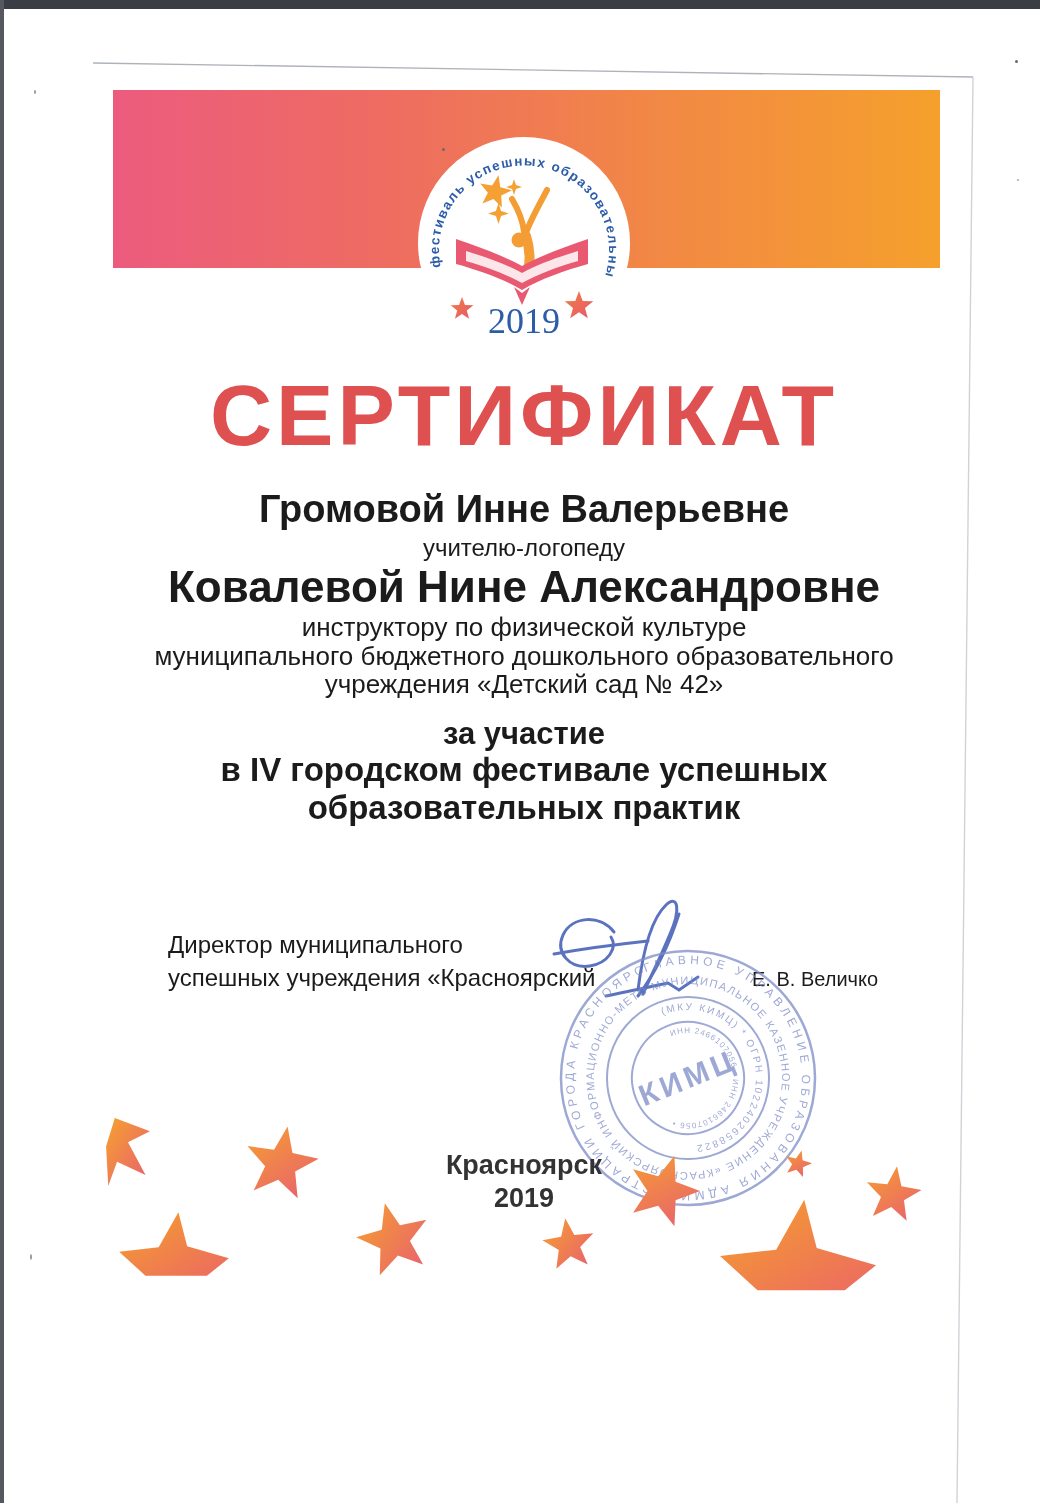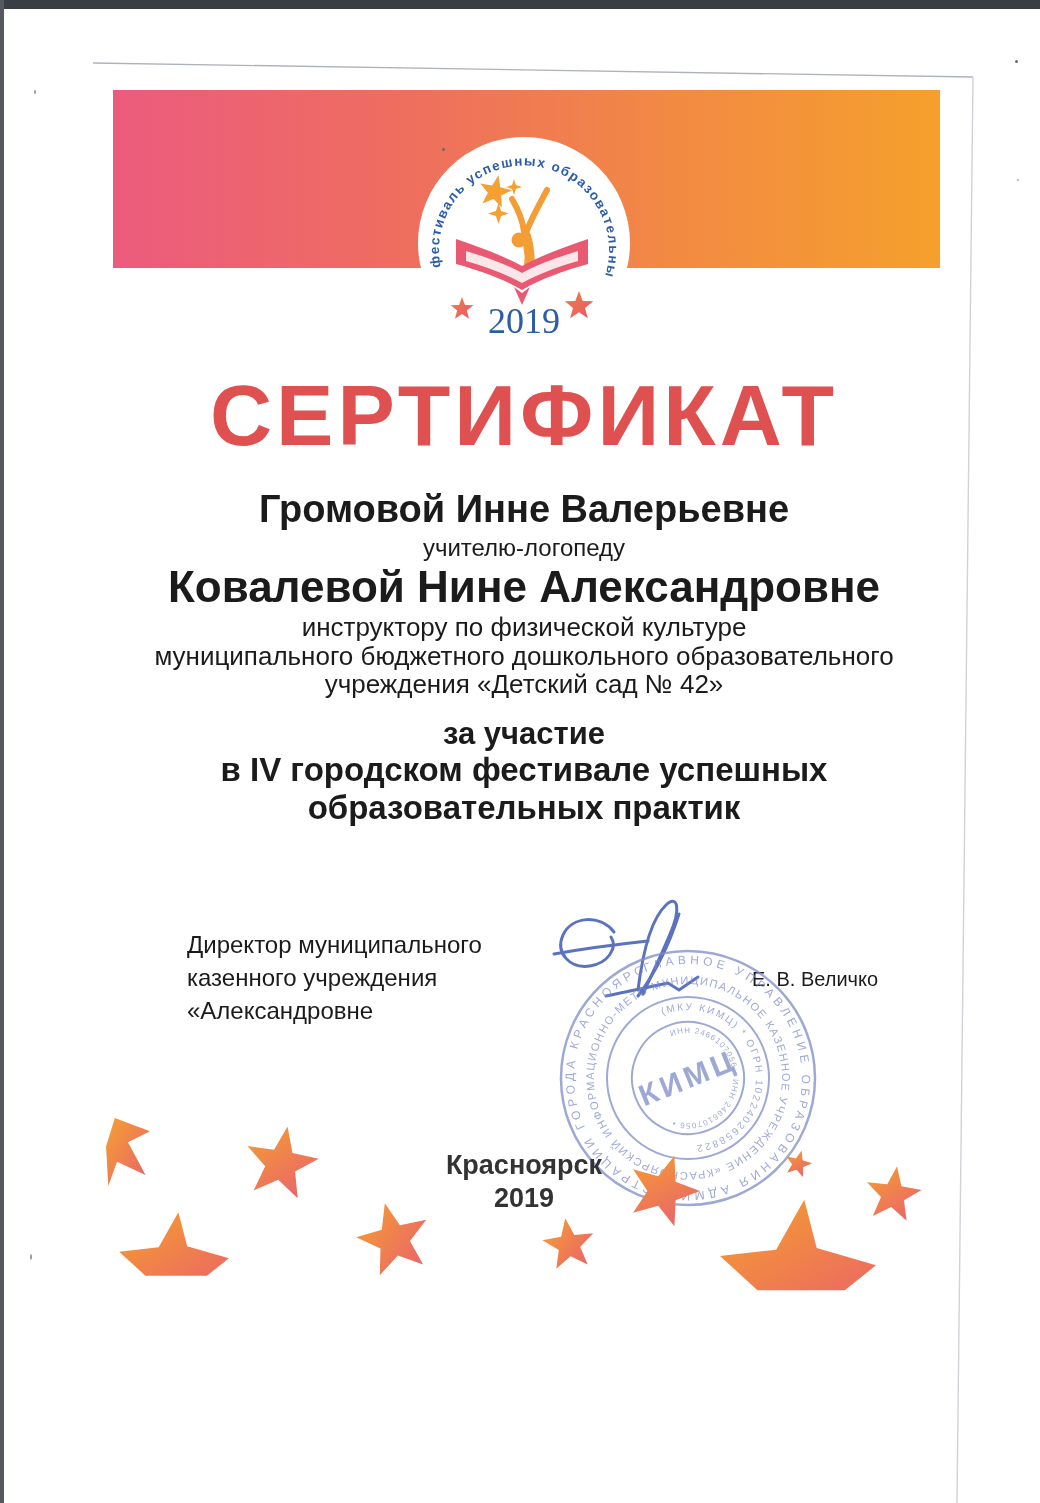--- a/index.html
+++ b/index.html
@@ -17,21 +17,21 @@
   .line{position:absolute;left:0;width:1048px;text-align:center;}
   .name1{top:488px;font-size:38px;font-weight:700;}
   .role1{top:534px;font-size:24px;}
   .name2{top:562px;font-size:44px;font-weight:700;}
   .role2{top:612px;font-size:26px;}
   .org1{top:641px;font-size:26px;}
   .org2{top:669px;font-size:26px;}
   .award1{top:716px;font-size:31px;font-weight:700;}
   .award2{top:751px;font-size:33px;font-weight:700;}
   .award3{top:789px;font-size:33px;font-weight:700;}
-  .director{position:absolute;left:168px;top:928px;width:430px;font-size:24px;line-height:33px;text-align:left;margin-left:19px;}
+  .director{position:absolute;left:168px;top:928px;width:430px;font-size:24px;line-height:33px;text-align:left;}
   .sign-name{position:absolute;left:752px;top:968px;font-size:20px;}
   .signature{position:absolute;left:548px;top:896px;}
   .stamp{position:absolute;left:538px;top:928px;width:300px;height:300px;opacity:0.75;
          transform:rotate(-22deg);}
   .city{position:absolute;left:0;top:1150px;width:1048px;text-align:center;font-size:27px;font-weight:600;color:#333;}
   .year{position:absolute;left:0;top:1183px;width:1048px;text-align:center;font-size:27px;font-weight:600;color:#333;}
   .deco{position:absolute;pointer-events:none;}
   .noise{position:absolute;border-radius:50%;background:#6a6a6a;}
 </style>
 </head>
@@ -107,21 +107,21 @@
   <div class="line role2">инструктору по физической культуре</div>
   <div class="line org1">муниципального бюджетного дошкольного образовательного</div>
   <div class="line org2">учреждения «Детский сад № 42»</div>
 
   <div class="line award1">за участие</div>
   <div class="line award2">в IV городском фестивале успешных</div>
   <div class="line award3">образовательных практик</div>
 
   <div class="director">
     <div>Директор муниципального</div>
-    <div>казенного учреждения «Александровне</div>
+    <div>успешных учреждения «Красноярский</div>
   </div>
 
   <svg class="signature" width="210" height="110" viewBox="0 0 210 110">
     <g stroke="#4a64b9" stroke-width="3" fill="none" stroke-linecap="round" opacity="0.9">
       <path d="M66 36 C 52 18, 24 20, 15 39 C 7 57, 22 73, 42 70 C 60 67, 70 52, 63 41"></path>
       <path d="M6 58 C 34 53, 72 48, 100 45"></path>
       <path d="M90 94 C 94 62, 102 24, 118 9 C 130 -2, 133 13, 122 38 C 112 62, 102 82, 95 98"></path>
       <path d="M131 18 C 122 46, 108 76, 90 100"></path>
       <path d="M58 100 C 82 95, 102 91, 120 87 L 131 94 L 150 81"></path>
     </g>

